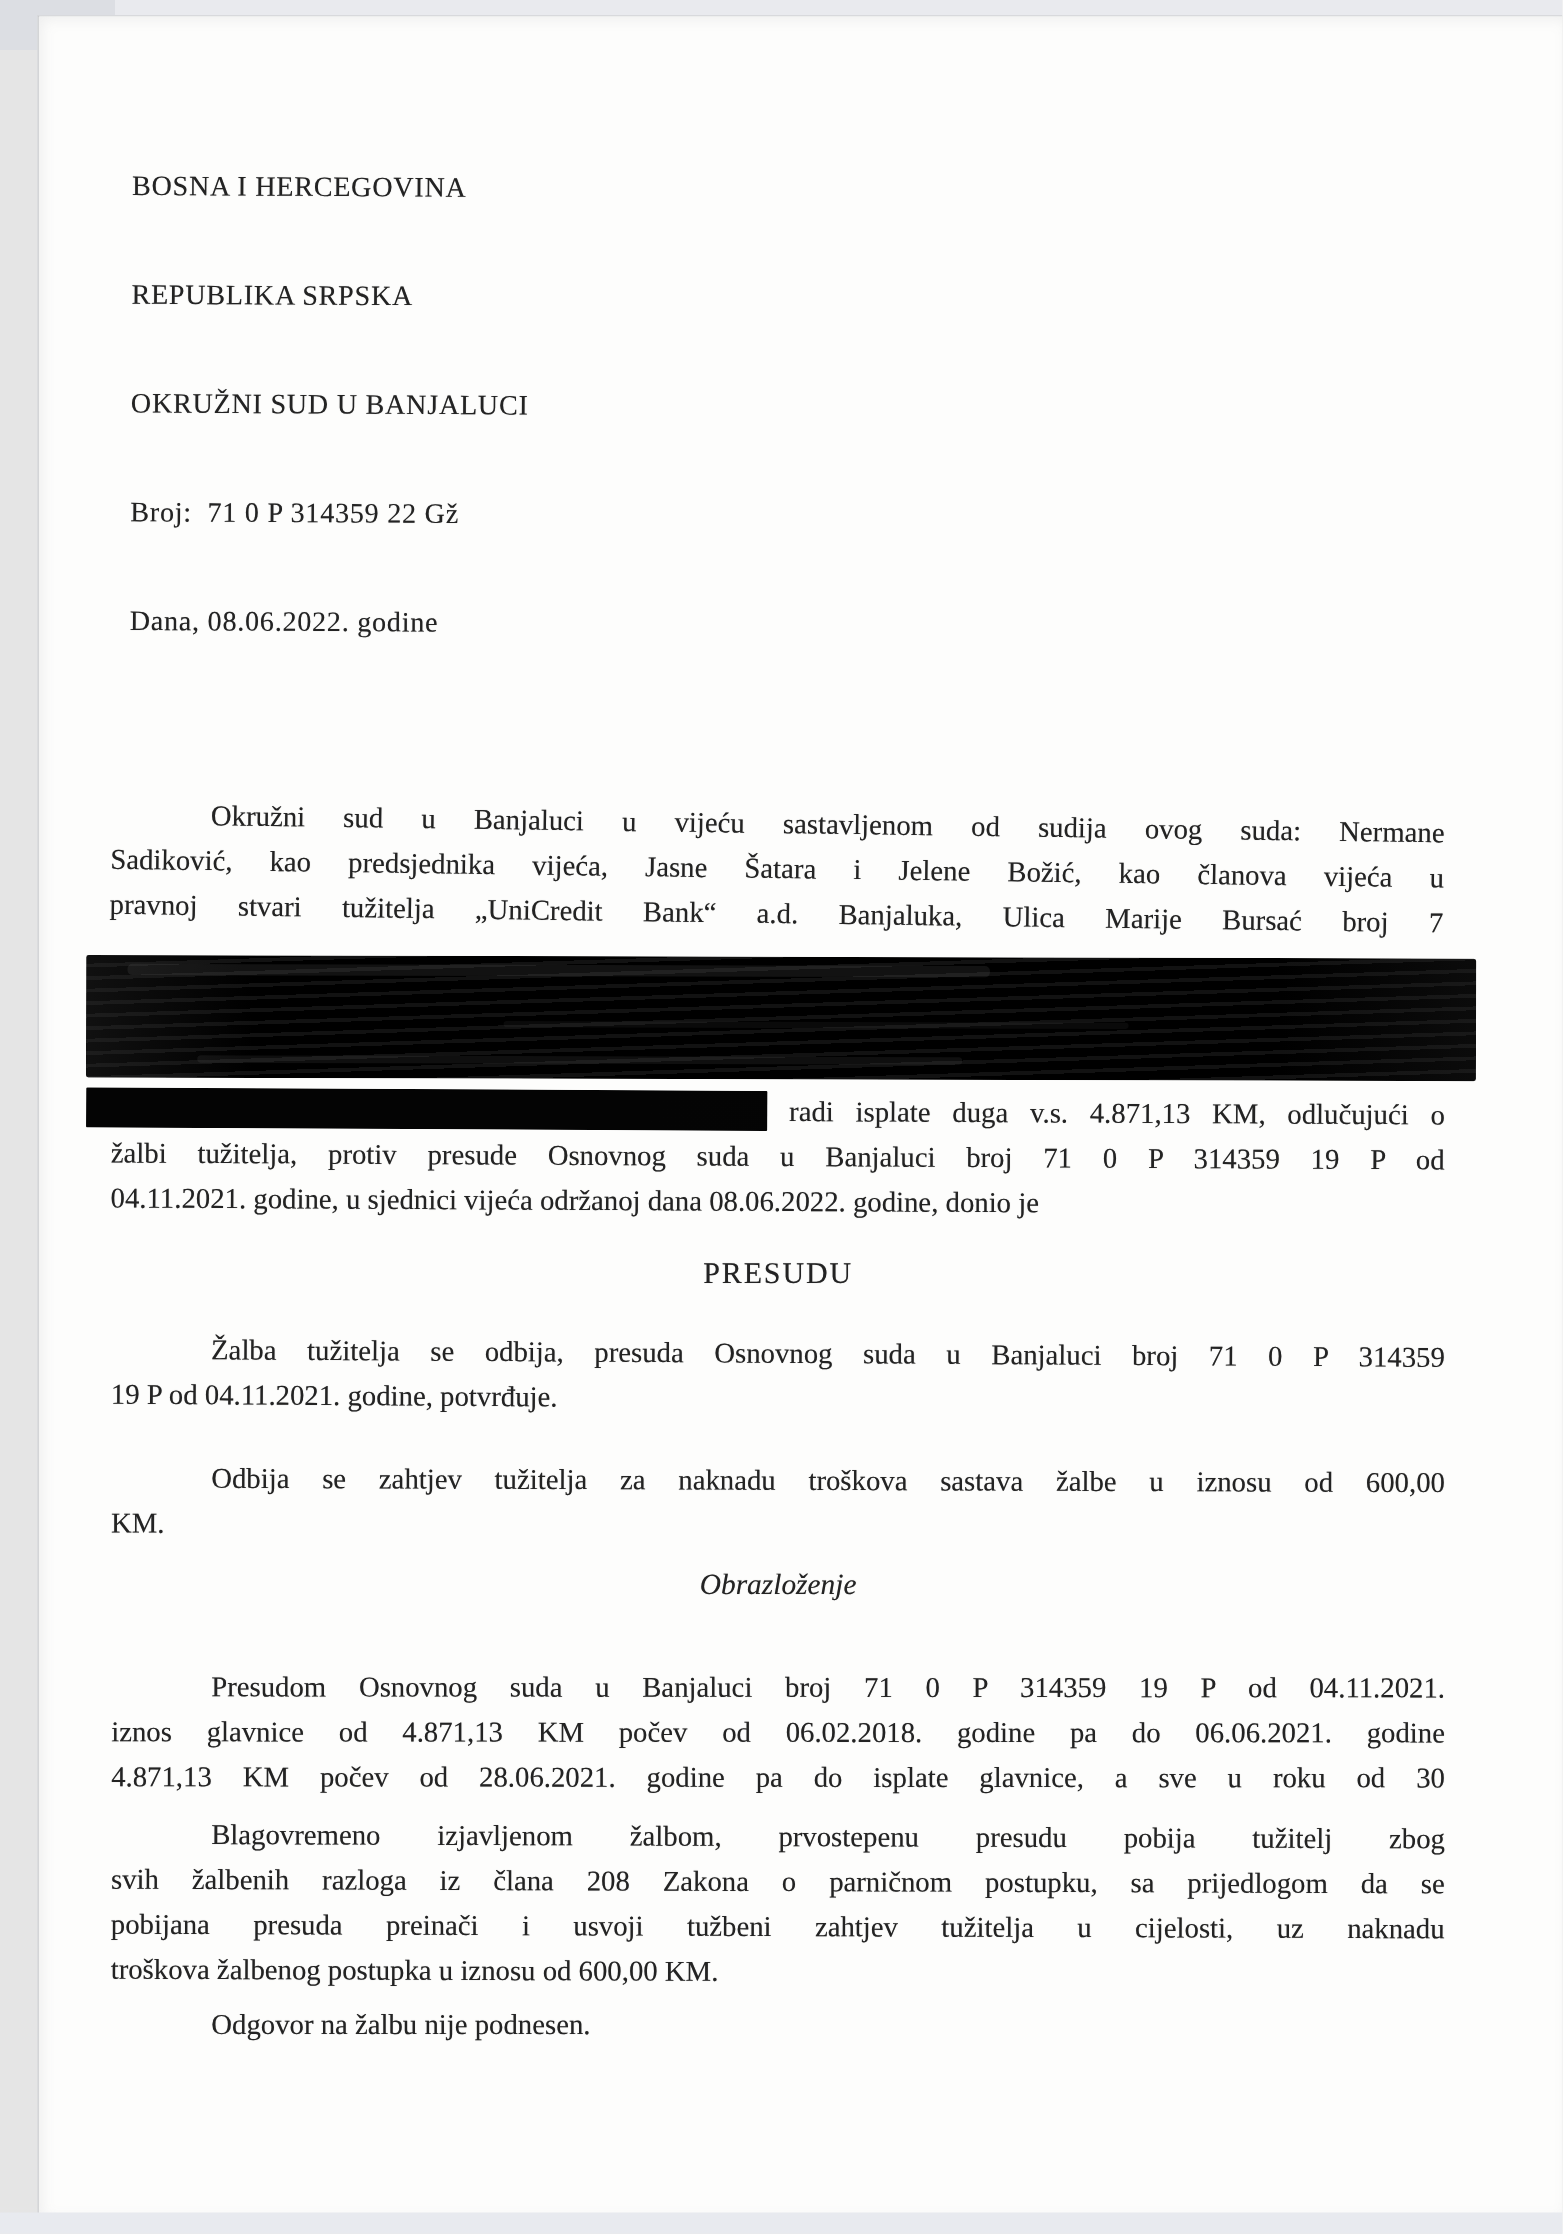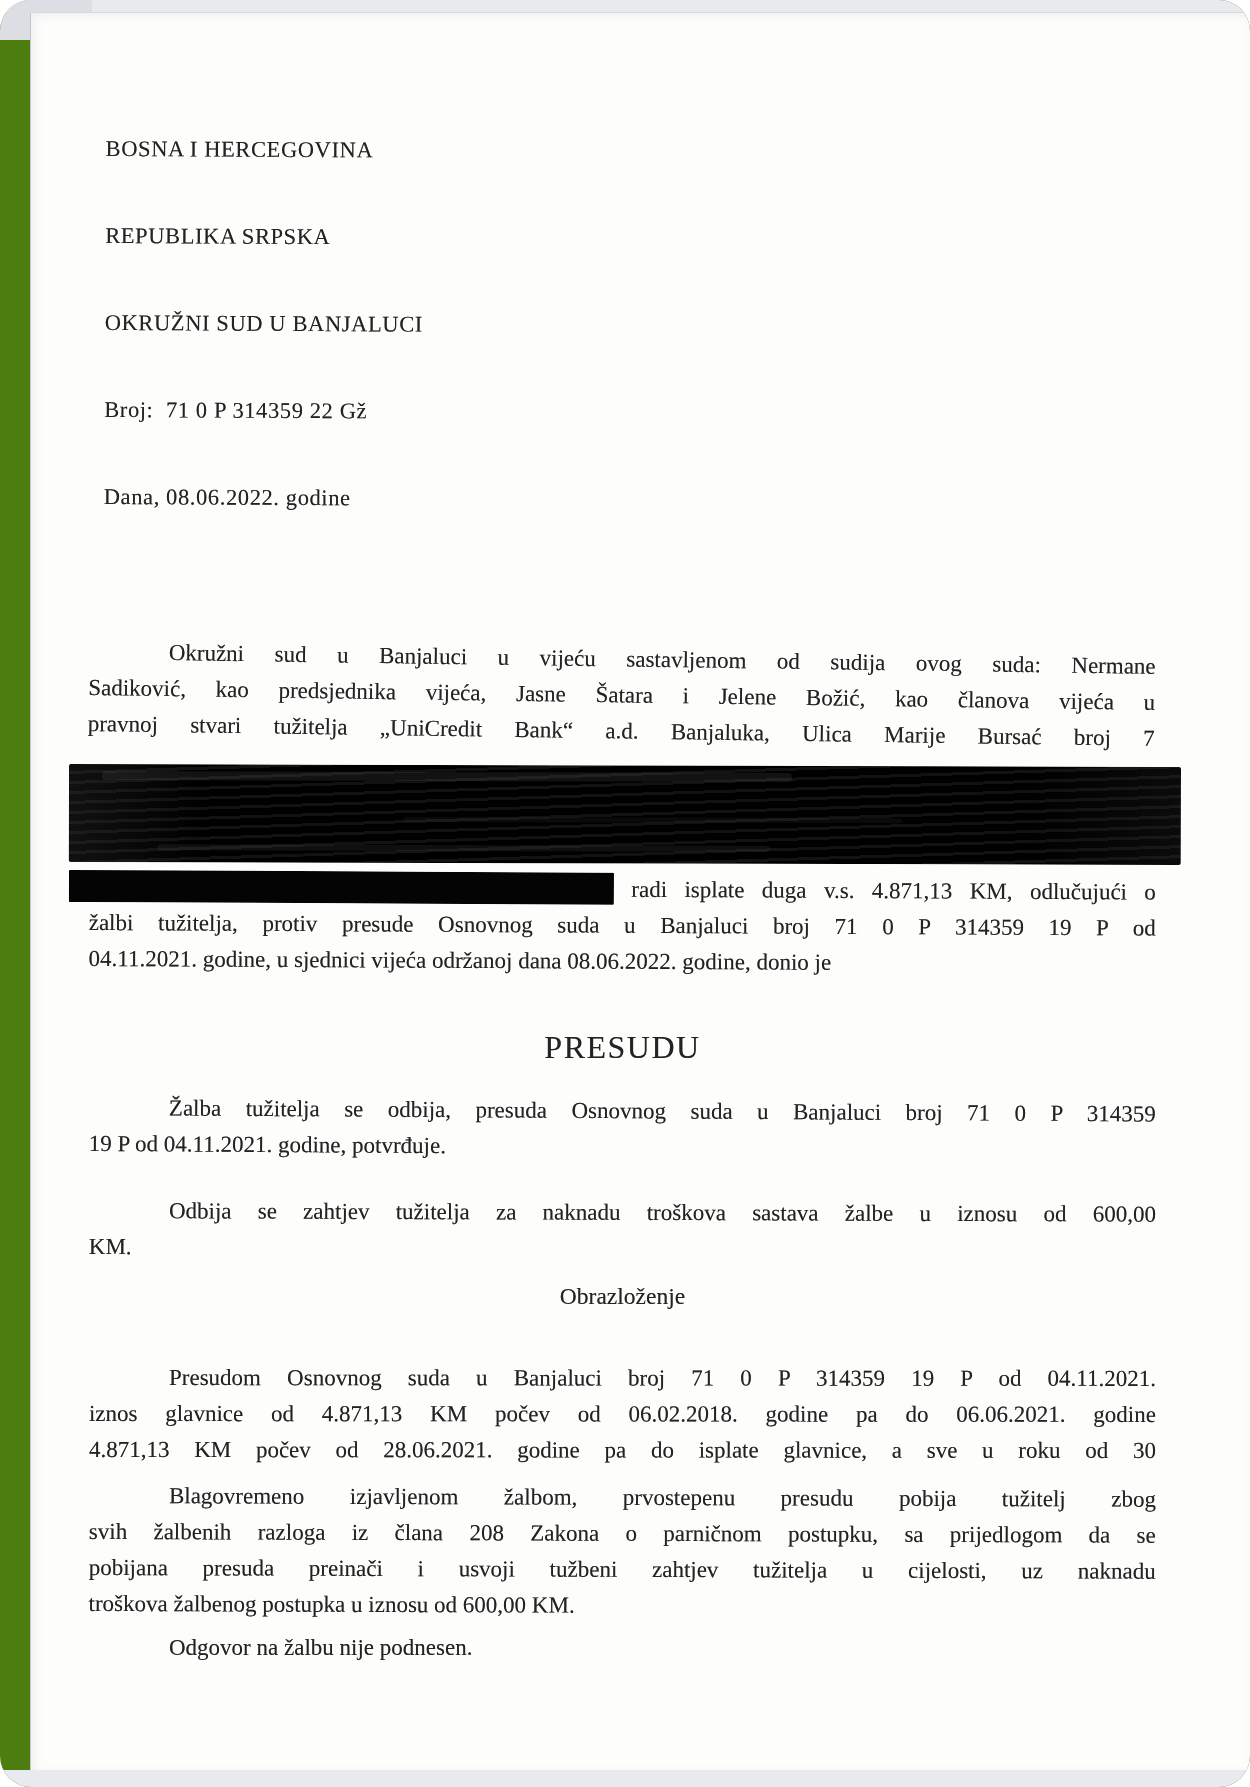--- a/index.html
+++ b/index.html
@@ -1,20 +1,19 @@
 <!DOCTYPE html>
 <html><head>
 <meta charset="utf-8">
 <style>
   html,body { margin:0; padding:0; }
   .stage {
     position:relative; width:1250px; height:1787px;
-    background:#4d7c0f; overflow:hidden;
+    background:#e5e5e5; overflow:hidden;
     font-family:"Liberation Serif","DejaVu Serif",serif;
-    border-radius:31px;
   }
   .corner-patch { position:absolute; left:0; top:0; width:92px; height:40px; background:#dcdee3; }
   .top-band    { position:absolute; left:0; top:0; width:100%; height:12px; background:#e9eaee; }
   .bottom-band { position:absolute; left:0; top:1770px; width:100%; height:17px; background:#e8eaef; }
 
   .page {
     position:absolute; left:30px; top:12px; width:1219px; height:1758px;
     background:#fdfdfc;
     border-left:1px solid #c6c7cb; border-top:1px solid #d8d9dc;
     box-shadow:inset 3px 3px 10px rgba(120,122,130,0.10);
@@ -48,22 +47,22 @@
   .redaction-bar .streak3 { position:absolute; left:8%; top:80px;  width:55%; height:6px; background:rgba(120,120,120,0.12); border-radius:3px; }
 
   .intro-after { margin-top:7px; transform:rotate(0.3deg); transform-origin:0 0; }
   .redact-chunk {
     display:inline-block; width:545px; height:32px; margin-left:-20px;
     vertical-align:-8px; border-radius:1px;
     background:linear-gradient(90deg, #040404 82%, rgba(4,4,4,0.88)), #060606;
   }
 
   .heading { text-align:center; }
-  .presudu { margin-top:52px; font-size:32px; letter-spacing:1.5px; }
-  .obraz   { margin-top:13px; font-size:23.5px; }
+  .presudu { margin-top:24px; font-size:24px; letter-spacing:1.5px; }
+  .obraz   { margin-top:13px; font-size:23.5px;font-style:italic; }
 
   .ruling1 { margin-top:25px; transform:rotate(0.35deg); transform-origin:0 0; }
   .ruling2 { margin-top:31px; transform:rotate(0.2deg);  transform-origin:0 0; }
   .rpar1   { margin-top:46px; transform:rotate(0.05deg); transform-origin:0 0; }
   .rpar2   { margin-top:10px; transform:rotate(0.2deg);  transform-origin:0 0; }
   .odgovor { margin-top:8px; }
 </style>
 </head>
 <body>
 

